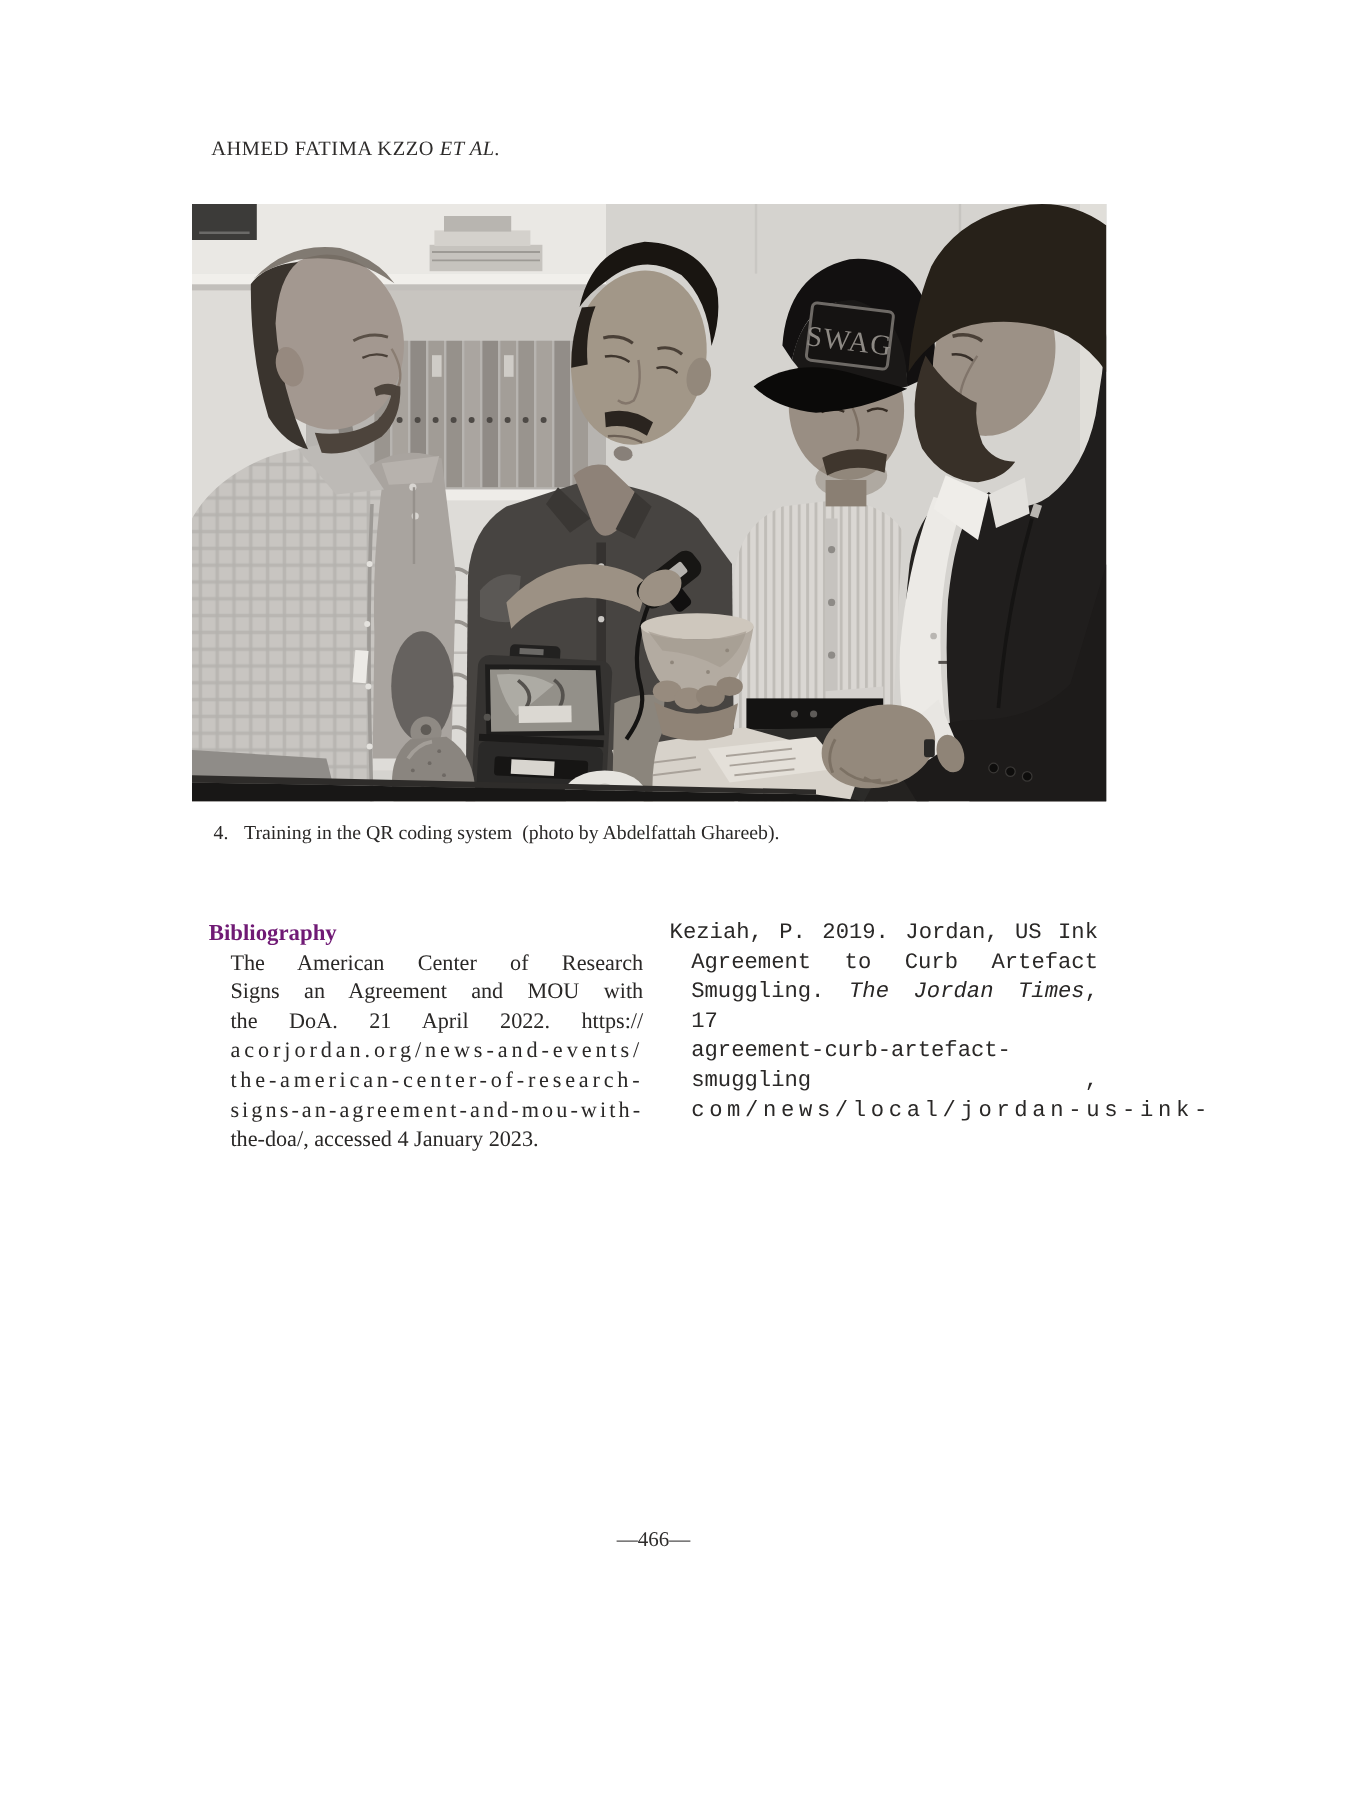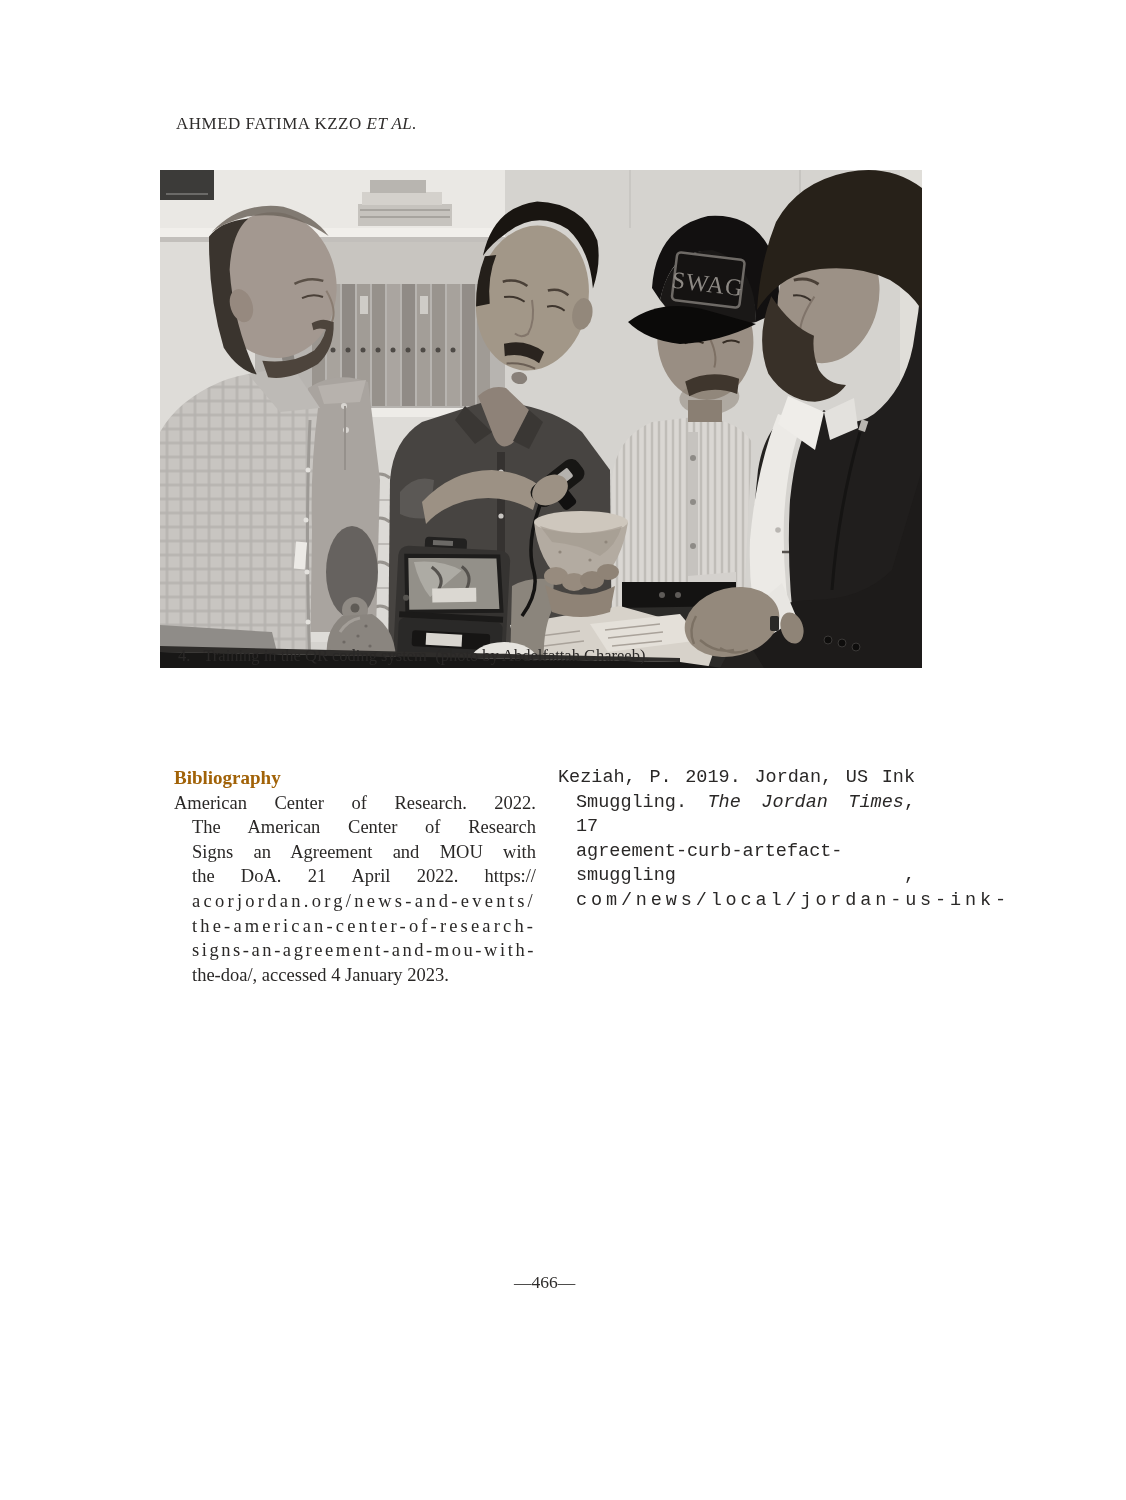--- a/index.html
+++ b/index.html
@@ -6,28 +6,28 @@
   .page{position:relative;width:1126px;height:1500px;background:#ffffff;overflow:hidden;
         font-family:"Liberation Serif",serif;color:#272524;}
 
   .running-head{position:absolute;left:176px;top:114px;font-size:17px;line-height:19px;
                 letter-spacing:.5px;color:#2e2c2b;}
   .running-head .etal{font-style:italic;}
 
   .photo{position:absolute;left:160px;top:170px;width:762px;height:498px;background:#d5d3cf;}
   .photo svg{display:block;width:762px;height:498px;}
 
-  .caption{position:absolute;left:178px;top:644px;width:740px;font-size:16.5px;line-height:23px;color:#2a2827;}
+  .caption{position:absolute;left:178px;top:682px;width:740px;font-size:16.5px;line-height:23px;color:#2a2827;}
   .caption .cap-num{margin-right:13px;}
   .caption .cap-text{white-space:pre-wrap;}
 
   .bib-col{position:absolute;top:766px;}
   .bib-col.left{left:174px;width:362px;}
   .bib-col.right{left:558px;width:357px;font-family:Liberation Mono, monospace;}
-  .bib-heading{margin:0;font-size:19px;font-weight:bold;line-height:24.6px;color:#a16207;}
+  .bib-heading{margin:0;font-size:19px;font-weight:bold;line-height:24.6px;color:#701a75;}
   .bib-line{font-size:18.5px;line-height:24.6px;text-align:justify;text-align-last:justify;color:#2a2827;}
   .bib-line.indent{padding-left:18px;}
   .bib-line.last{text-align:left;text-align-last:left;}
   .bib-line.spread{text-align:left;text-align-last:left;white-space:nowrap;}
   .bib-line em{font-style:italic;}
 
   .page-number{position:absolute;left:174px;top:1272px;width:741px;text-align:center;
                font-size:17.5px;color:#2e2c2b;}
 </style>
 </head>
@@ -307,34 +307,34 @@
     </svg>
   </div>
 
   <div class="caption">
     <span class="cap-num">4.</span><span class="cap-text">Training in the QR coding system  (photo by Abdelfattah Ghareeb).</span>
   </div>
 
   <div class="bib-col left">
     <h2 class="bib-heading">Bibliography</h2>
     <div class="entry">
-        <div class="bib-line"><span>American Center of Research. 2022.</span></div>
         <div class="bib-line indent"><span>The American Center of Research</span></div>
         <div class="bib-line indent"><span>Signs an Agreement and MOU with</span></div>
         <div class="bib-line indent"><span>the DoA. 21 April 2022. https://</span></div>
         <div class="bib-line indent spread" style="letter-spacing: 3.27px; text-align: center;"><span>acorjordan.org/news-and-events/</span></div>
         <div class="bib-line indent spread" style="letter-spacing: 3.16px;"><span>the-american-center-of-research-</span></div>
         <div class="bib-line indent spread" style="letter-spacing: 2.56px;"><span>signs-an-agreement-and-mou-with-</span></div>
         <div class="bib-line indent last"><span>the-doa/, accessed 4 January 2023.</span></div>
       </div>
   </div>
 
   <div class="bib-col right">
     <div class="entry">
         <div class="bib-line"><span>Keziah, P. 2019. Jordan, US Ink</span></div>
+        <div class="bib-line indent"><span>Agreement to Curb Artefact</span></div>
         <div class="bib-line indent"><span>Smuggling. </span><em>The Jordan Times</em><span>, 17</span></div>
         <div class="bib-line indent"><span>agreement-curb-artefact-smuggling ,</span></div>
         <div class="bib-line indent spread" style="letter-spacing: 3.86px;"><span>com/news/local/jordan-us-ink-</span></div>
       </div>
   </div>
 
   <div class="page-number">—466—</div>
 
 </div>
 

